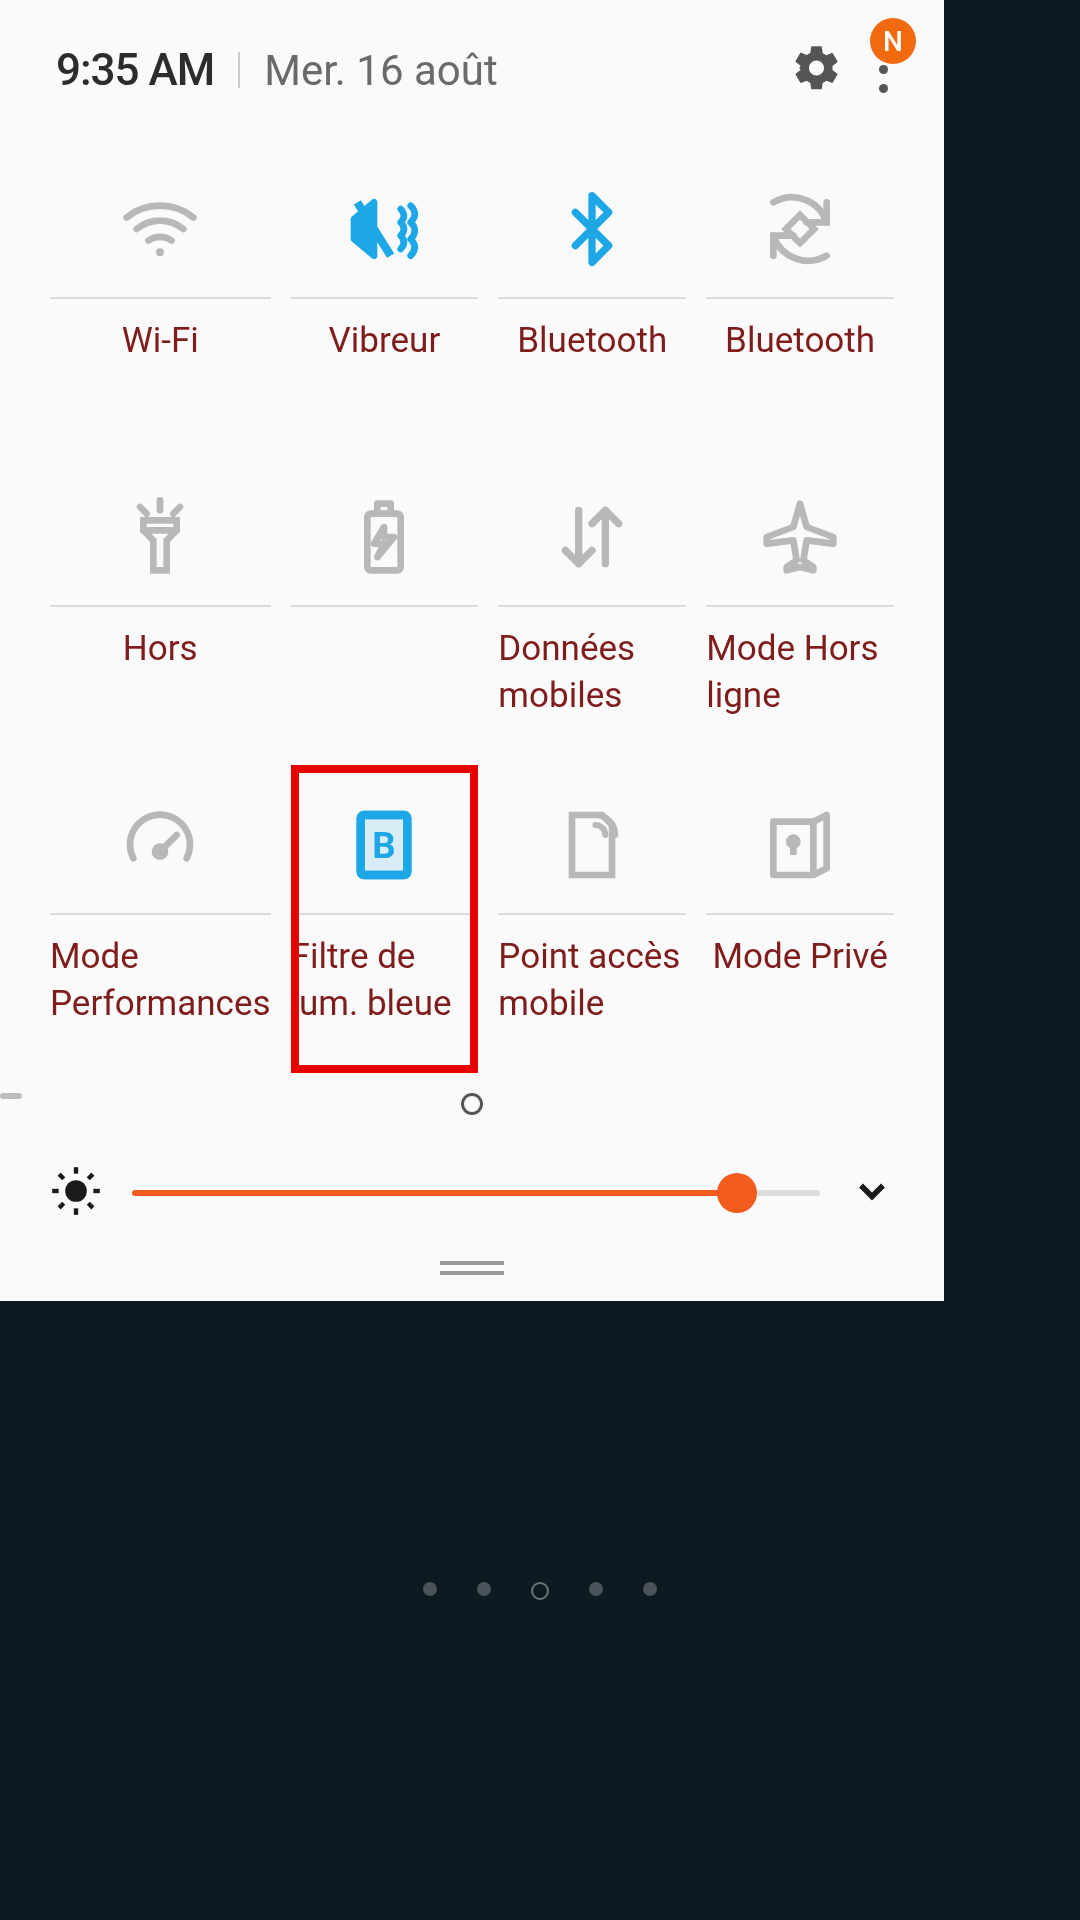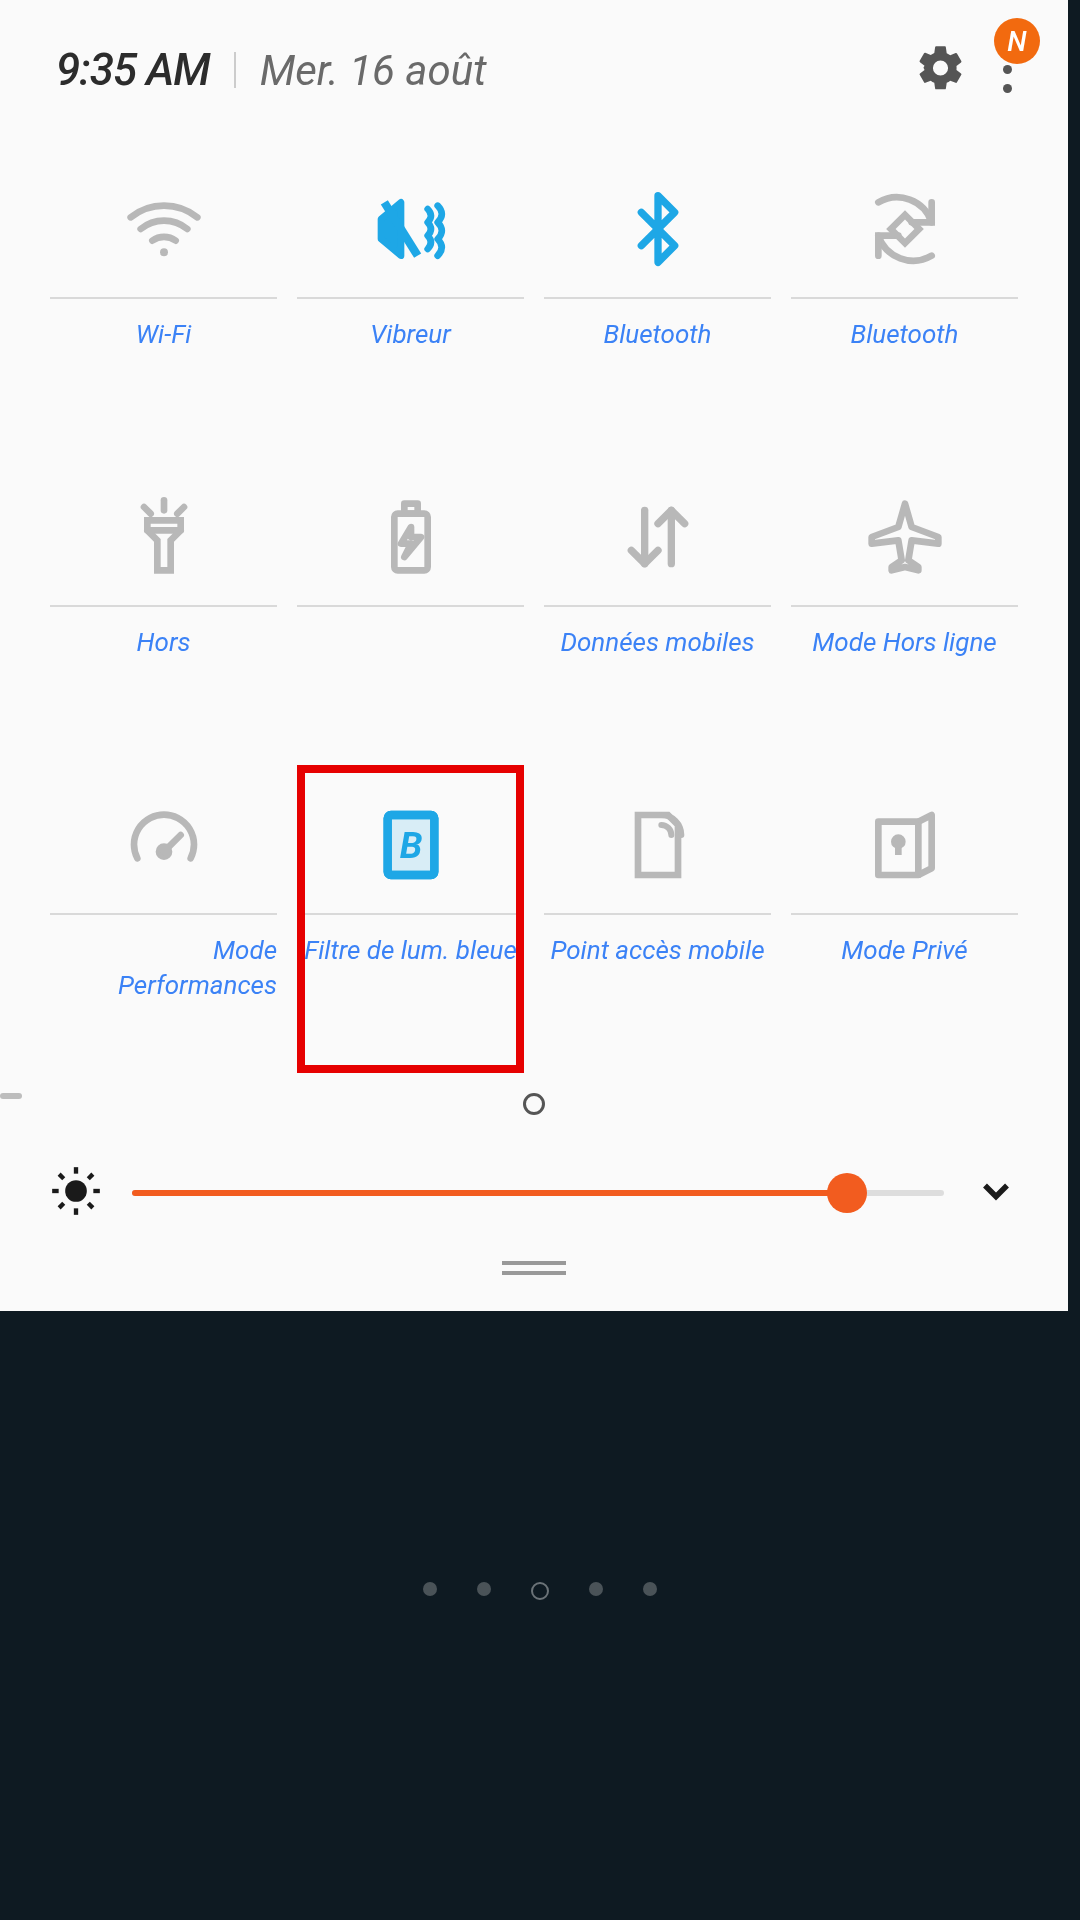--- a/index.html
+++ b/index.html
@@ -1,33 +1,33 @@
 <!DOCTYPE html>
 <html><head>
 <meta charset="utf-8">
 <style>
 * { box-sizing: border-box; margin: 0; padding: 0; }
 html, body { width: 1080px; height: 1920px; font-family: -apple-system, Roboto, "Segoe UI", sans-serif; background: #0e1a22; }
-.panel { width: 1068px; background: #fafafa; padding-bottom: 20px; font-style: italic; }
+.panel { width: 944px; background: #fafafa; padding-bottom: 10px; }
 .header { display: flex; align-items: center; justify-content: space-between; padding: 40px 50px 20px 56px; }
 .header-left { display: flex; align-items: baseline; gap: 24px; }
 .time { font-size: 44px; font-weight: 500; color: #2c2c2c; letter-spacing: -1px; }
 .divider-v { width: 2px; height: 36px; background: #ccc; align-self: center; }
 .date { font-size: 42px; color: #6a6a6a; }
 .header-right { display: flex; align-items: center; gap: 30px; position: relative; }
 .gear { width: 52px; height: 52px; color: #555; }
 .more { display: flex; flex-direction: column; gap: 10px; padding: 6px 6px; }
 .more .dot { width: 9px; height: 9px; border-radius: 50%; background: #555; }
 .n-badge { position: absolute; top: -22px; right: -22px; width: 46px; height: 46px; border-radius: 50%; background: #f26a0f; color: #fff; font-size: 28px; font-weight: 500; display: flex; align-items: center; justify-content: center; }
 .grid { display: grid; grid-template-columns: repeat(4, 1fr); padding: 30px 50px 10px; column-gap: 20px; row-gap: 0; }
 .tile { display: flex; flex-direction: column; align-items: center; position: relative; padding: 20px 0 40px; }
 .icon-wrap { height: 120px; display: flex; align-items: center; justify-content: center; }
 .icon-wrap svg { width: 80px; height: 80px; }
 .sep { width: 100%; height: 2px; background: #d9d9d9; margin: 8px 0 18px; }
-.label { font-size: 26px; color: #3b82f6; text-align: right; line-height: 1.35; min-height: 100px; }
+.label { font-size: 35px; color: #7f1d1d; text-align: left; line-height: 1.35; min-height: 100px; }
 .highlight { position: absolute; inset: 0; border: 8px solid #e60000; pointer-events: none; }
 .pager { display: flex; justify-content: center; gap: 36px; padding: 10px 0 30px; }
 .pager-dot { width: 22px; height: 22px; border-radius: 50%; }
 .pager-dot.outline { border: 3px solid #555; background: transparent; }
 .pager-dot.fill { background: #bdbdbd; }
 .brightness { display: flex; align-items: center; gap: 30px; padding: 20px 50px 30px; }
 .bright-icon { width: 52px; height: 52px; }
 .slider { flex: 1; position: relative; height: 40px; display: flex; align-items: center; }
 .track { position: absolute; left: 0; right: 0; height: 6px; background: #ddd; border-radius: 3px; }
 .fill { position: absolute; left: 0; height: 6px; background: #f25c1f; border-radius: 3px; }

